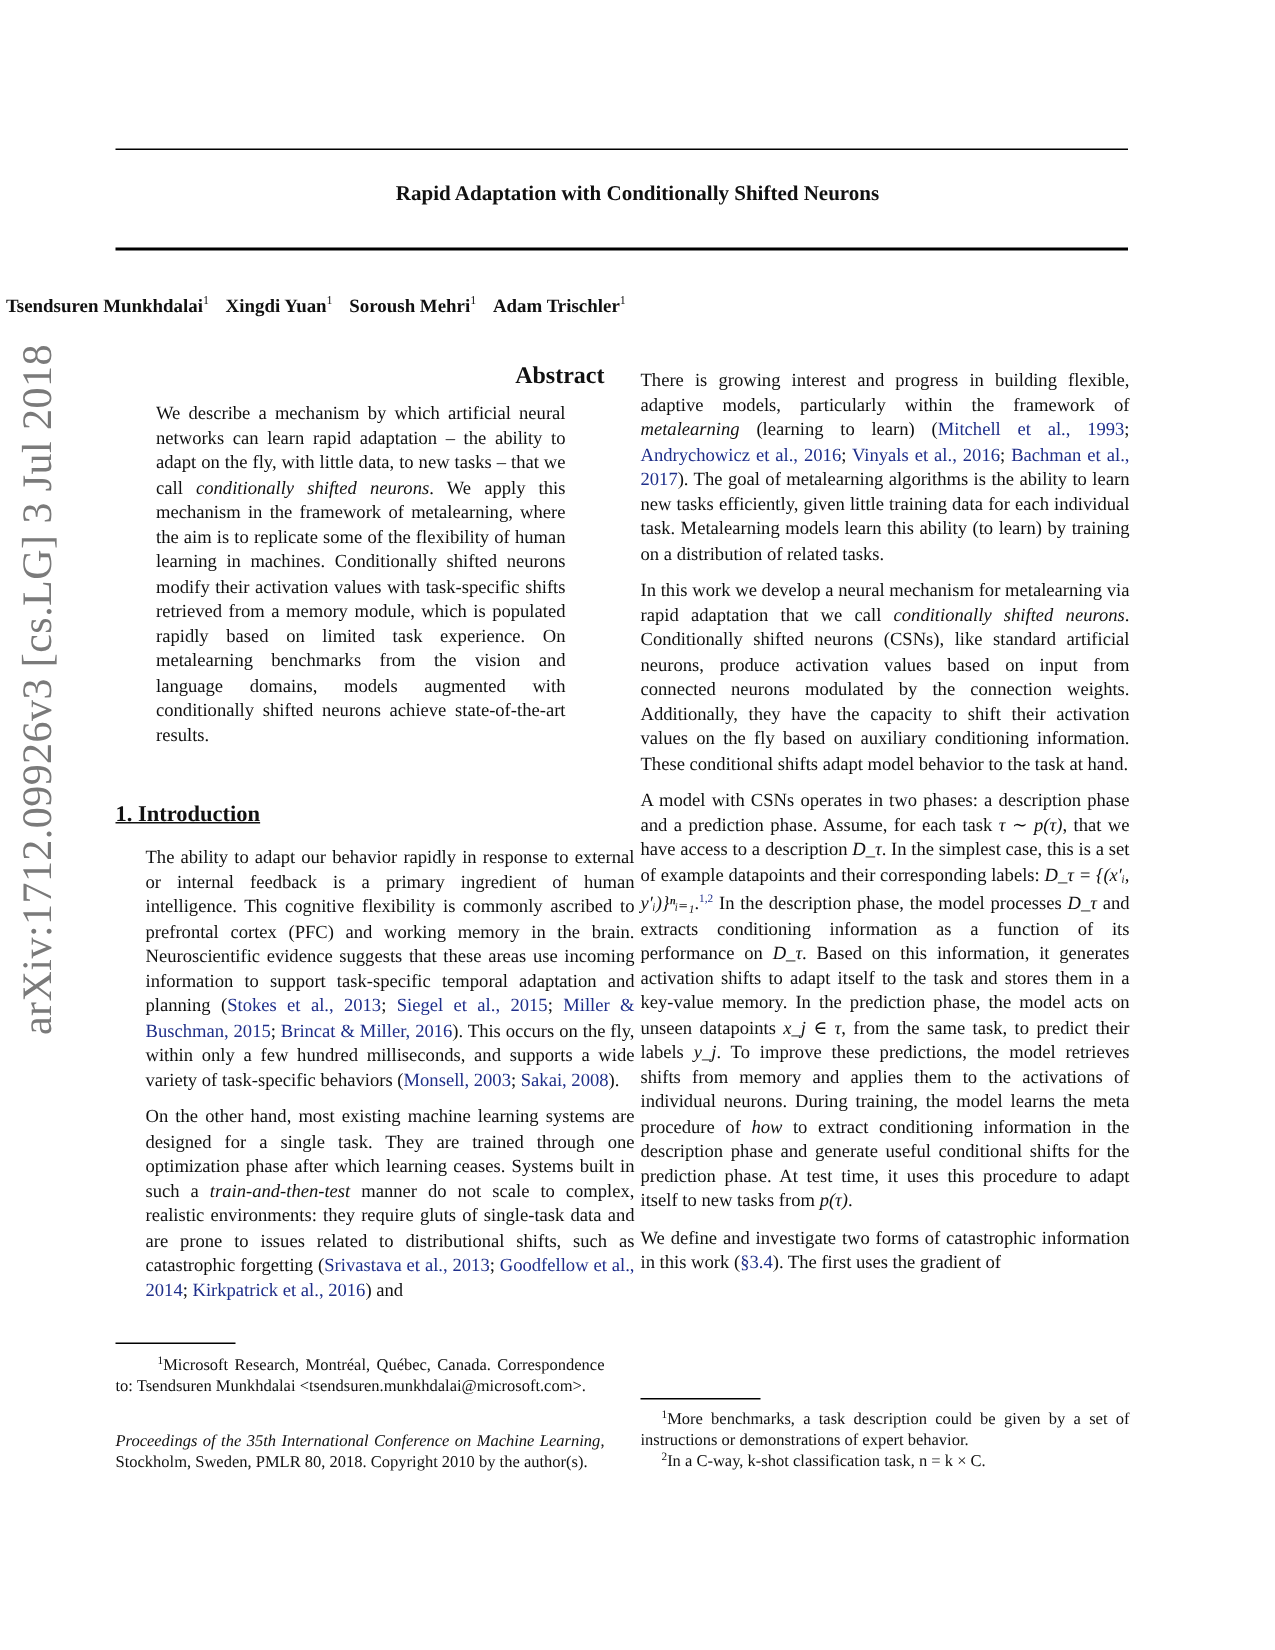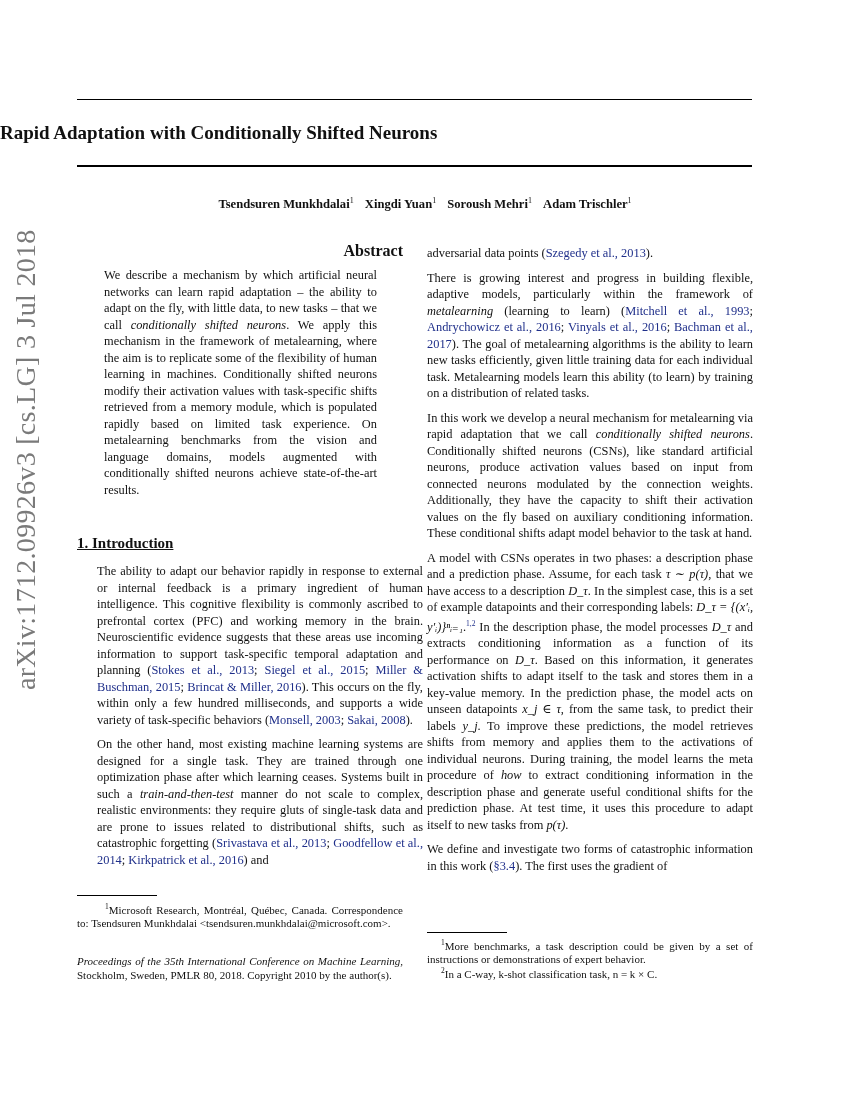--- a/index.html
+++ b/index.html
@@ -1,23 +1,23 @@
 <!DOCTYPE html>
 <html><head>
 <meta charset="utf-8">
 <style>
   html, body { margin:0; padding:0; background:#fff; }
   body { width:850px; height:1100px; position:relative; overflow:hidden;
          font-family:"Liberation Serif","DejaVu Serif",serif; color:#111; }
   .rule { position:absolute; left:77px; width:675px; background:#000; }
   .rule.top { top:99px; height:1px; }
   .rule.mid { top:165px; height:2px; }
-  .title { position:absolute; top:122px; left:0; width:850px; 
-           font-weight:bold; font-size:19px; }
-  .authors { position:absolute; top:196px; left:0; width:850px; text-align:center;
+  .title { position:absolute; top:122px; left:0; width:850px; text-align:center;
+           font-weight:bold; font-size:14px; }
+  .authors { position:absolute; top:196px; left:0; width:850px; text-align:left;
              font-weight:bold; font-size:12.6px; }
   .authors span.a { margin:0 4px; }
   .authors sup { font-weight:normal; font-size:8px; }
   .arxiv { position:absolute; left:10px; top:690px; transform-origin:left top;
            transform:rotate(-90deg); font-size:28px; color:#7a7a7a; white-space:nowrap;
            letter-spacing:0.3px; }
   .col { position:absolute; font-size:12.4px; line-height:16.5px; text-align:justify; }
   .colL { left:77px; width:326px;margin-left:20px; }
   .colR { left:427px; width:326px; }
   .abs-head { position:absolute; left:77px; width:326px; top:242px; text-align:right;
@@ -57,21 +57,20 @@
 <div class="col colL" style="top:563px;">
   <p><span>The ability to adapt our behavior rapidly in response to external or internal feedback is a primary ingredient of human intelligence.  This cognitive flexibility is commonly ascribed to prefrontal cortex (PFC) and working memory in the brain. Neuroscientific evidence suggests that these areas use incoming information to support task-specific temporal adaptation and planning (</span><a class="cite">Stokes et al., 2013</a>; <a class="cite">Siegel et al., 2015</a>; <a class="cite">Miller &amp; Buschman, 2015</a>; <a class="cite">Brincat &amp; Miller, 2016</a><span>). This occurs on the fly, within only a few hundred milliseconds, and supports a wide variety of task-specific behaviors (</span><a class="cite">Monsell, 2003</a>; <a class="cite">Sakai, 2008</a><span>).</span></p>
   <p><span>On the other hand, most existing machine learning systems are designed for a single task.  They are trained through one optimization phase after which learning ceases.  Systems built in such a </span><i>train-and-then-test</i><span> manner do not scale to complex, realistic environments: they require gluts of single-task data and are prone to issues related to distributional shifts, such as catastrophic forgetting (</span><a class="cite">Srivastava et al., 2013</a>; <a class="cite">Goodfellow et al., 2014</a>; <a class="cite">Kirkpatrick et al., 2016</a><span>) and</span></p>
 </div>
 
 <div class="fnrule" style="left:77px; top:895px;"></div>
 <div class="fn" style="left:77px; width:326px; top:900px;"><span style="padding-left:28px;"></span><sup>1</sup><span>Microsoft Research, Montréal, Québec, Canada. Correspondence to: Tsendsuren Munkhdalai &lt;tsendsuren.munkhdalai@microsoft.com&gt;.</span></div>
 <div class="fn" style="left:77px; width:326px; top:955px;"><i>Proceedings of the 35th International Conference on Machine Learning</i><span>, Stockholm, Sweden, PMLR 80, 2018. Copyright 2010 by the author(s).</span></div>
 
 <div class="col colR" style="top:245px;">
-  <p><span>adversarial data points (</span><a class="cite">Szegedy et al., 2013</a><span>).</span></p>
   <p><span>There is growing interest and progress in building flexible, adaptive models, particularly within the framework of </span><i>metalearning</i><span> (learning to learn) (</span><a class="cite">Mitchell et al., 1993</a>; <a class="cite">Andrychowicz et al., 2016</a>; <a class="cite">Vinyals et al., 2016</a>; <a class="cite">Bachman et al., 2017</a><span>).  The goal of metalearning algorithms is the ability to learn new tasks efficiently, given little training data for each individual task.  Metalearning models learn this ability (to learn) by training on a distribution of related tasks.</span></p>
   <p><span>In this work we develop a neural mechanism for metalearning via rapid adaptation that we call </span><i>conditionally shifted neurons</i><span>. Conditionally shifted neurons (CSNs), like standard artificial neurons, produce activation values based on input from connected neurons modulated by the connection weights. Additionally, they have the capacity to shift their activation values on the fly based on auxiliary conditioning information. These conditional shifts adapt model behavior to the task at hand.</span></p>
   <p><span>A model with CSNs operates in two phases:  a description phase and a prediction phase.  Assume, for each task </span><span class="math">τ ∼ p(τ)</span><span>, that we have access to a description </span><span class="math">D_τ</span><span>.  In the simplest case, this is a set of example datapoints and their corresponding labels:  </span><span class="math">D_τ = {(x′ᵢ, y′ᵢ)}ⁿᵢ₌₁</span>.<sup class="cite">1,2</sup><span> In the description phase, the model processes </span><span class="math">D_τ</span><span> and extracts conditioning information as a function of its performance on </span><span class="math">D_τ</span><span>. Based on this information, it generates activation shifts to adapt itself to the task and stores them in a key-value memory. In the prediction phase, the model acts on unseen datapoints </span><span class="math">x_j ∈ τ</span><span>, from the same task, to predict their labels </span><span class="math">y_j</span><span>. To improve these predictions, the model retrieves shifts from memory and applies them to the activations of individual neurons. During training, the model learns the meta procedure of </span><i>how</i><span> to extract conditioning information in the description phase and generate useful conditional shifts for the prediction phase. At test time, it uses this procedure to adapt itself to new tasks from </span><span class="math">p(τ)</span><span>.</span></p>
   <p><span>We define and investigate two forms of catastrophic information in this work (</span><a class="cite">§3.4</a><span>).  The first uses the gradient of</span></p>
 </div>
 
 <div class="fnrule" style="left:427px; top:932px;"></div>
 <div class="fn" style="left:427px; width:326px; top:936px;"><span style="padding-left:14px;"></span><sup>1</sup><span>More benchmarks, a task description could be given by a set of instructions or demonstrations of expert behavior.</span></div>
 <div class="fn" style="left:427px; width:326px; top:964px;"><span style="padding-left:14px;"></span><sup>2</sup><span>In a C-way, k-shot classification task, n = k × C.</span></div>
 

